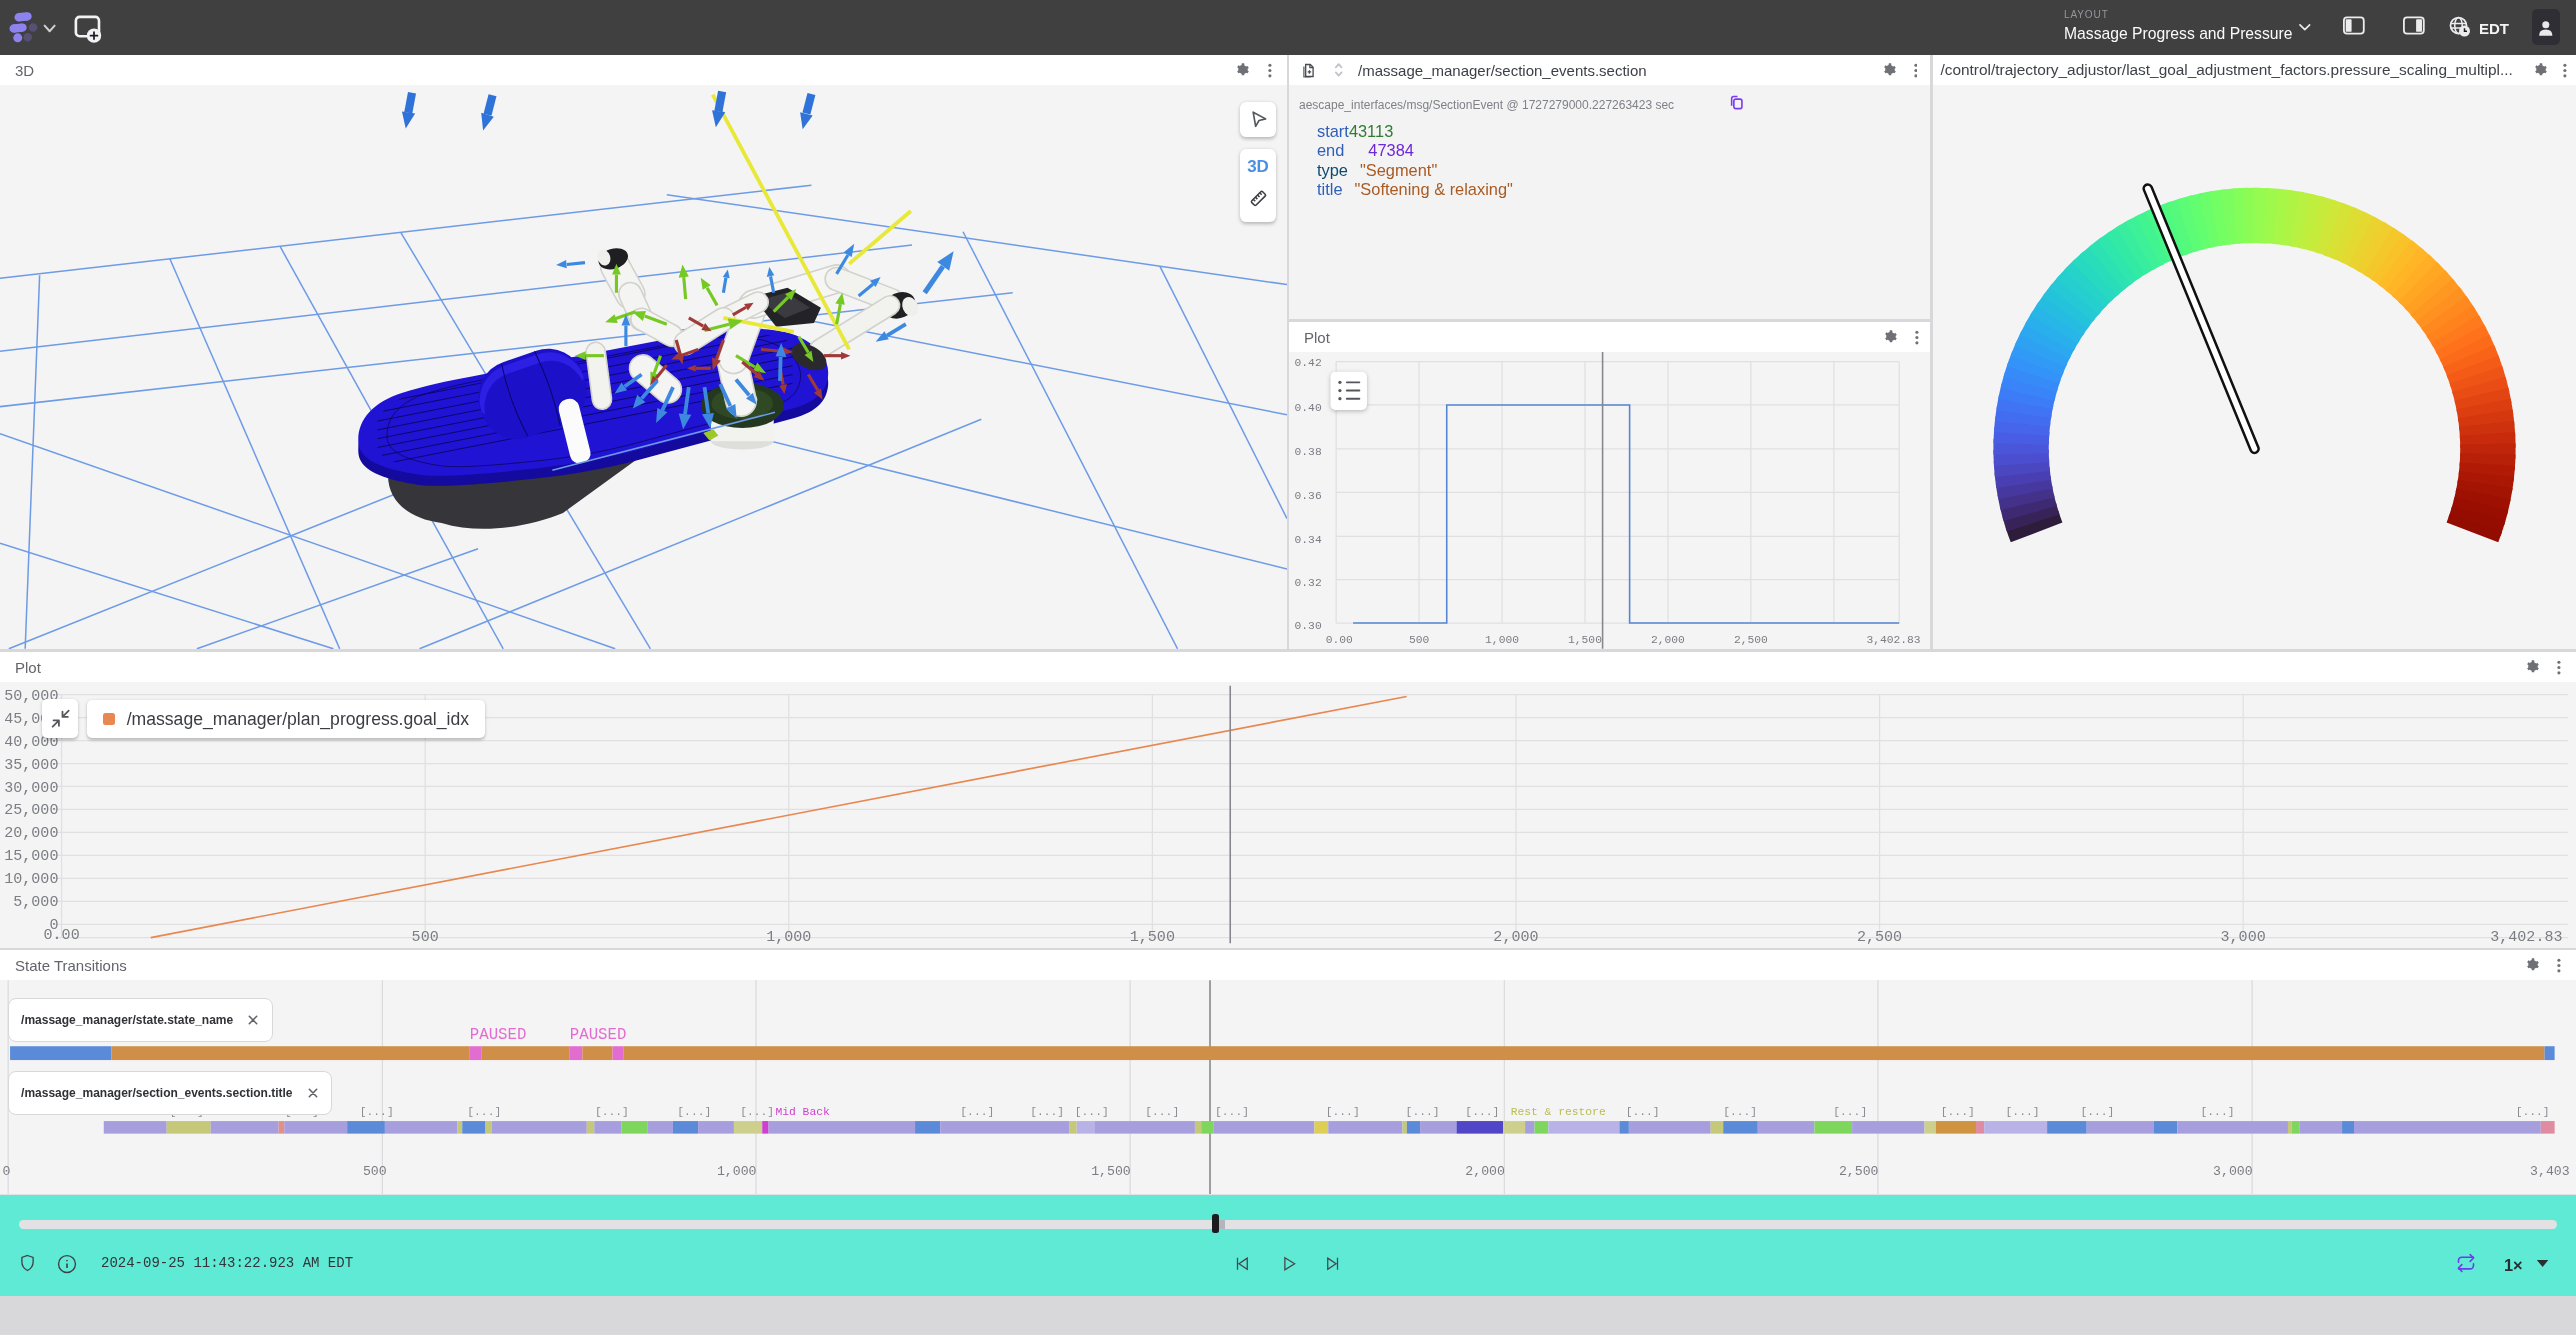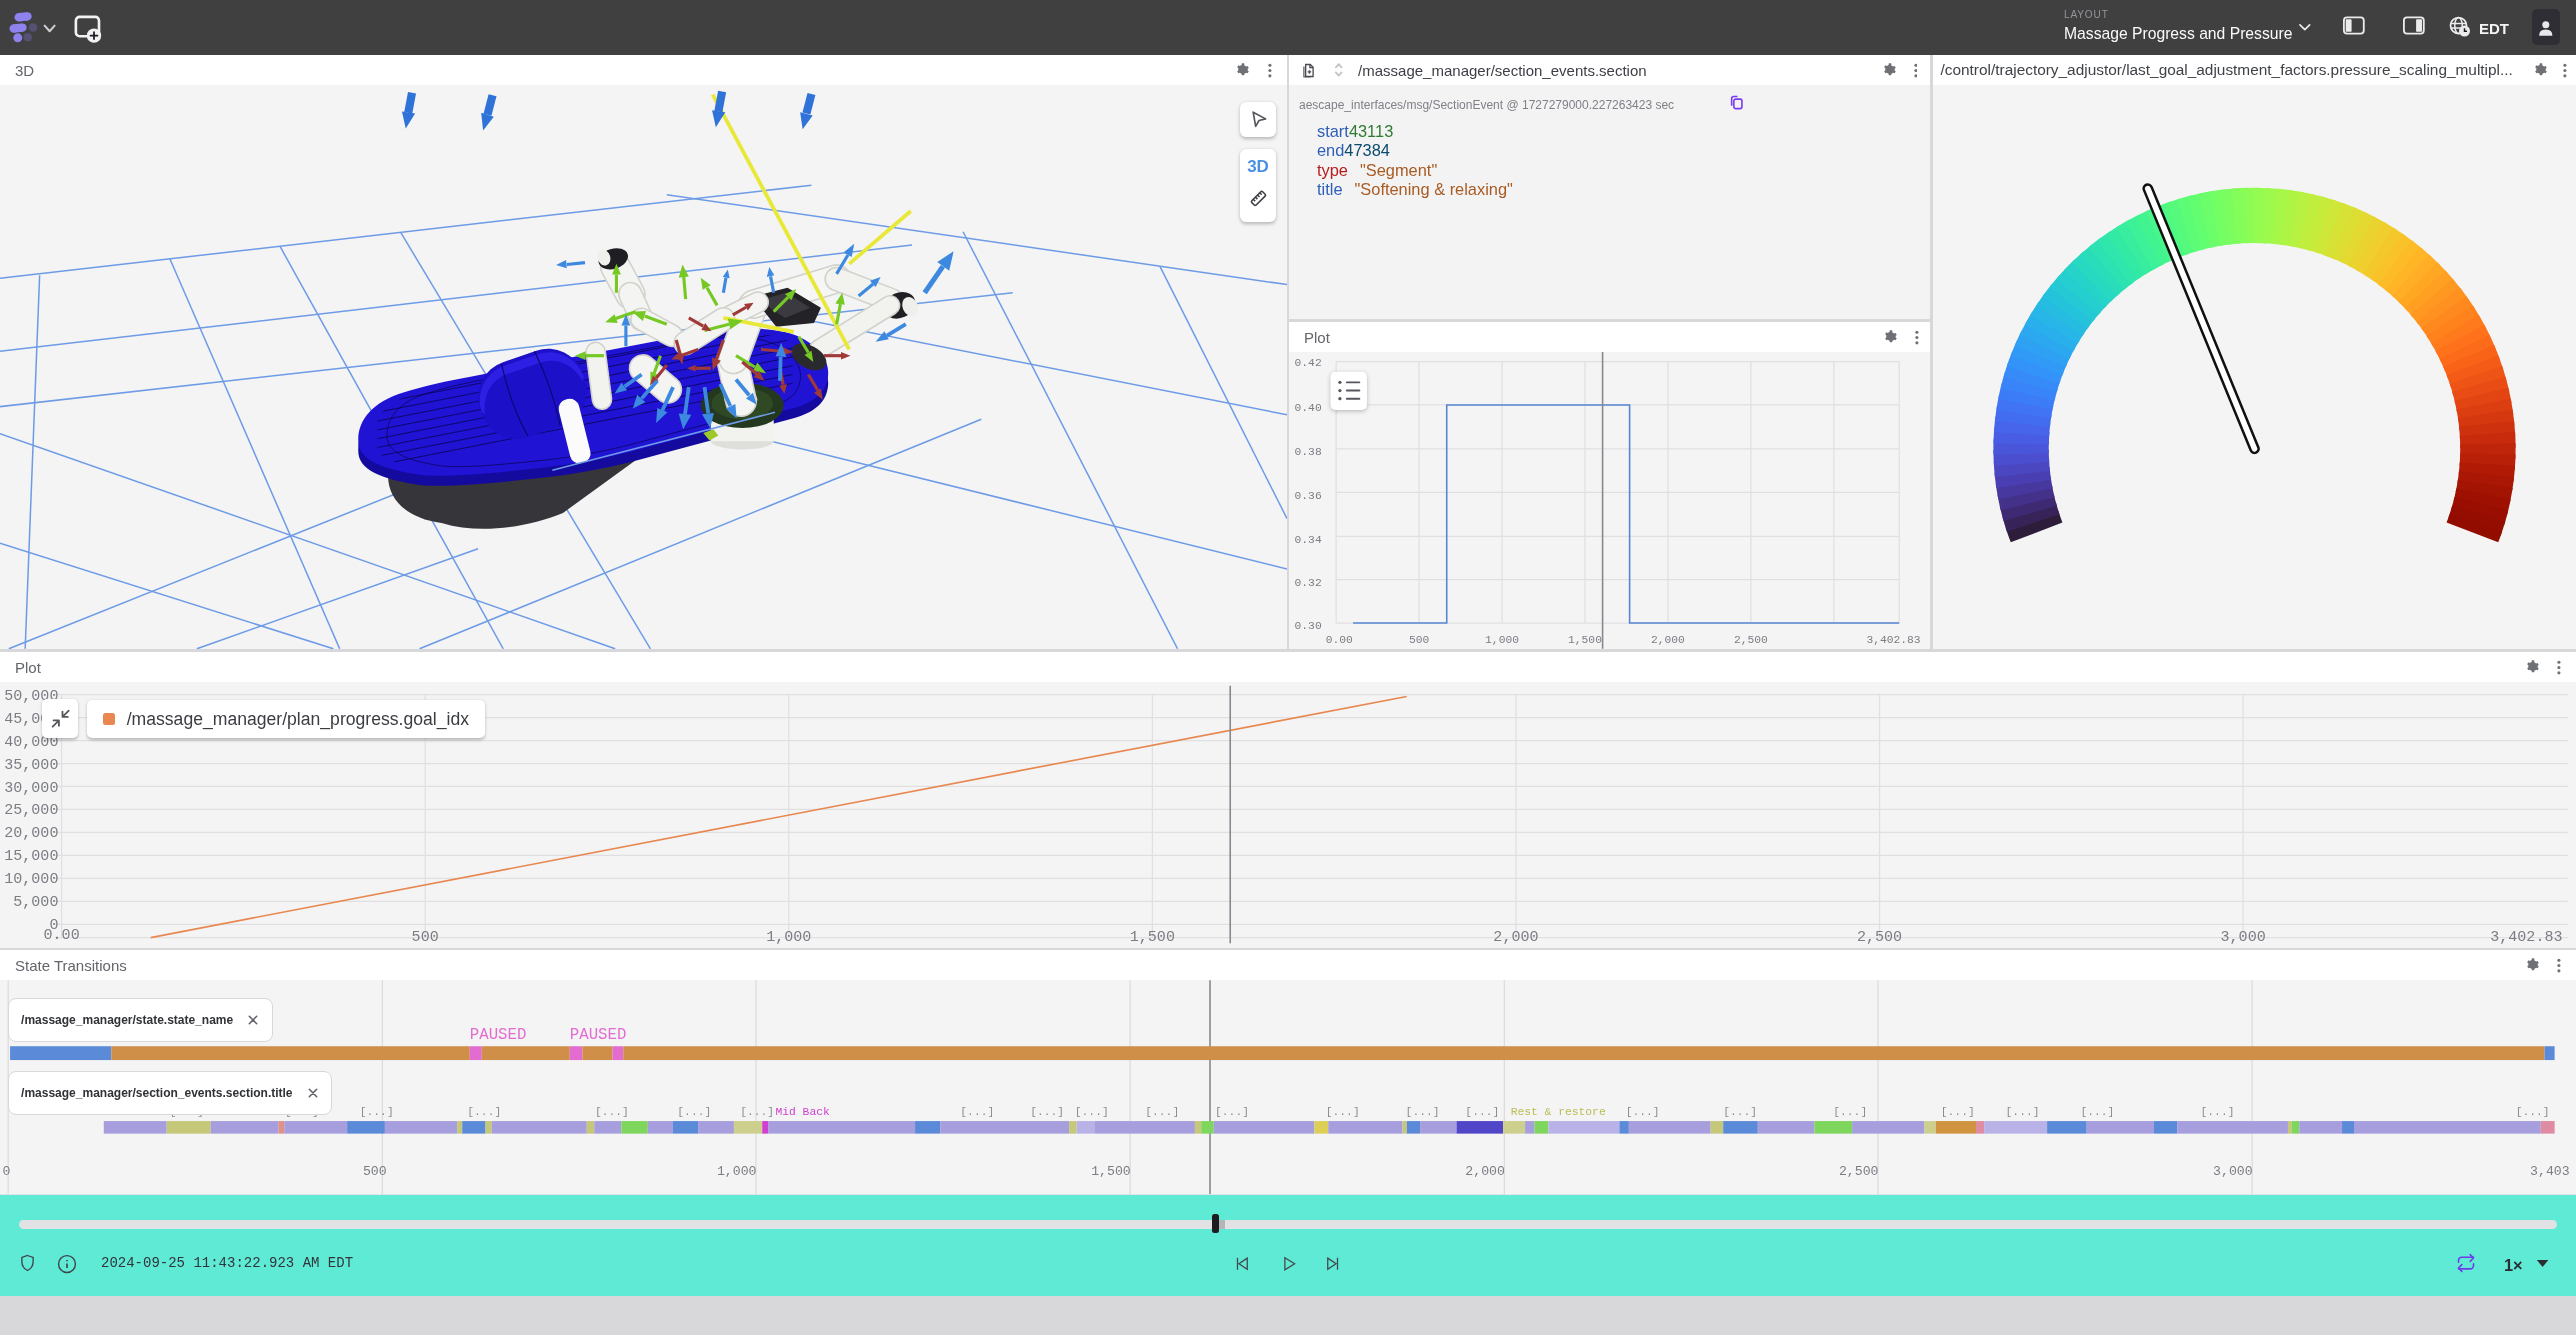--- a/index.html
+++ b/index.html
@@ -311,22 +311,22 @@
         <circle cx="3" cy="20.5" r="2.5"></circle>
       </svg>
  </div>
  <div class="abs" style="left:10px;top:43px;font-size:12px;color:#7f8187">aescape_interfaces/msg/SectionEvent @ 1727279000.227263423 sec</div>
  <svg class="abs" style="left:439px;top:39px" width="17.6" height="17.6" viewBox="0 0 24 24" fill="none" stroke="#7a3bf2" stroke-width="2.2">
       <rect x="8" y="7" width="11" height="13" rx="2.5"></rect>
       <path d="M5 16 V6 a2.5 2.5 0 0 1 2.5-2.5 H13"></path>
     </svg>
  <div class="abs" style="left:28px;top:67px;font-size:16.4px;line-height:19.3px">
   <div><span style="color:#2e5eb8">start</span><span style="color:#317a34;">43113</span></div>
-  <div><span style="color:#2e5eb8">end</span><span style="color:#0c4a6e;margin-left:0">47384</span></div>
-  <div><span style="color:#b91c1c">type</span><span style="color:#a85b22;margin-left:12px">"Segment"</span></div>
+  <div><span style="color:#2e5eb8">end</span><span style="color:#6d28d9;margin-left:24px">47384</span></div>
+  <div><span style="color:#0c4a6e">type</span><span style="color:#a85b22;margin-left:12px">"Segment"</span></div>
   <div><span style="color:#2e5eb8">title</span><span style="color:#a85b22;margin-left:12px">"Softening &amp; relaxing"</span></div>
  </div>
 </div>
 
 <div class="panel" style="left:1289px;top:322px;width:641px;height:327px">
  <div class="phead">Plot</div>
  <div class="hicons" style="right:11.3px;gap:16.4px">
   <svg class="gear" viewBox="0 0 24 24" fill="#6e7076">
         <path d="M12 8.5A3.5 3.5 0 1 0 12 15.5 3.5 3.5 0 0 0 12 8.5zm9.4 3.5c0-.6-.1-1.2-.2-1.8l2-1.6-2-3.4-2.4 1c-.9-.8-2-1.4-3.1-1.8L15.3.8h-4l-.4 2.6c-1.2.4-2.2 1-3.1 1.8l-2.4-1-2 3.4 2 1.6c-.1.6-.2 1.2-.2 1.8s.1 1.2.2 1.8l-2 1.6 2 3.4 2.4-1c.9.8 2 1.4 3.1 1.8l.4 2.6h4l.4-2.6c1.2-.4 2.2-1 3.1-1.8l2.4 1 2-3.4-2-1.6c.1-.6.2-1.2.2-1.8z" transform="scale(.86) translate(2,1.5)"></path>
       </svg>

